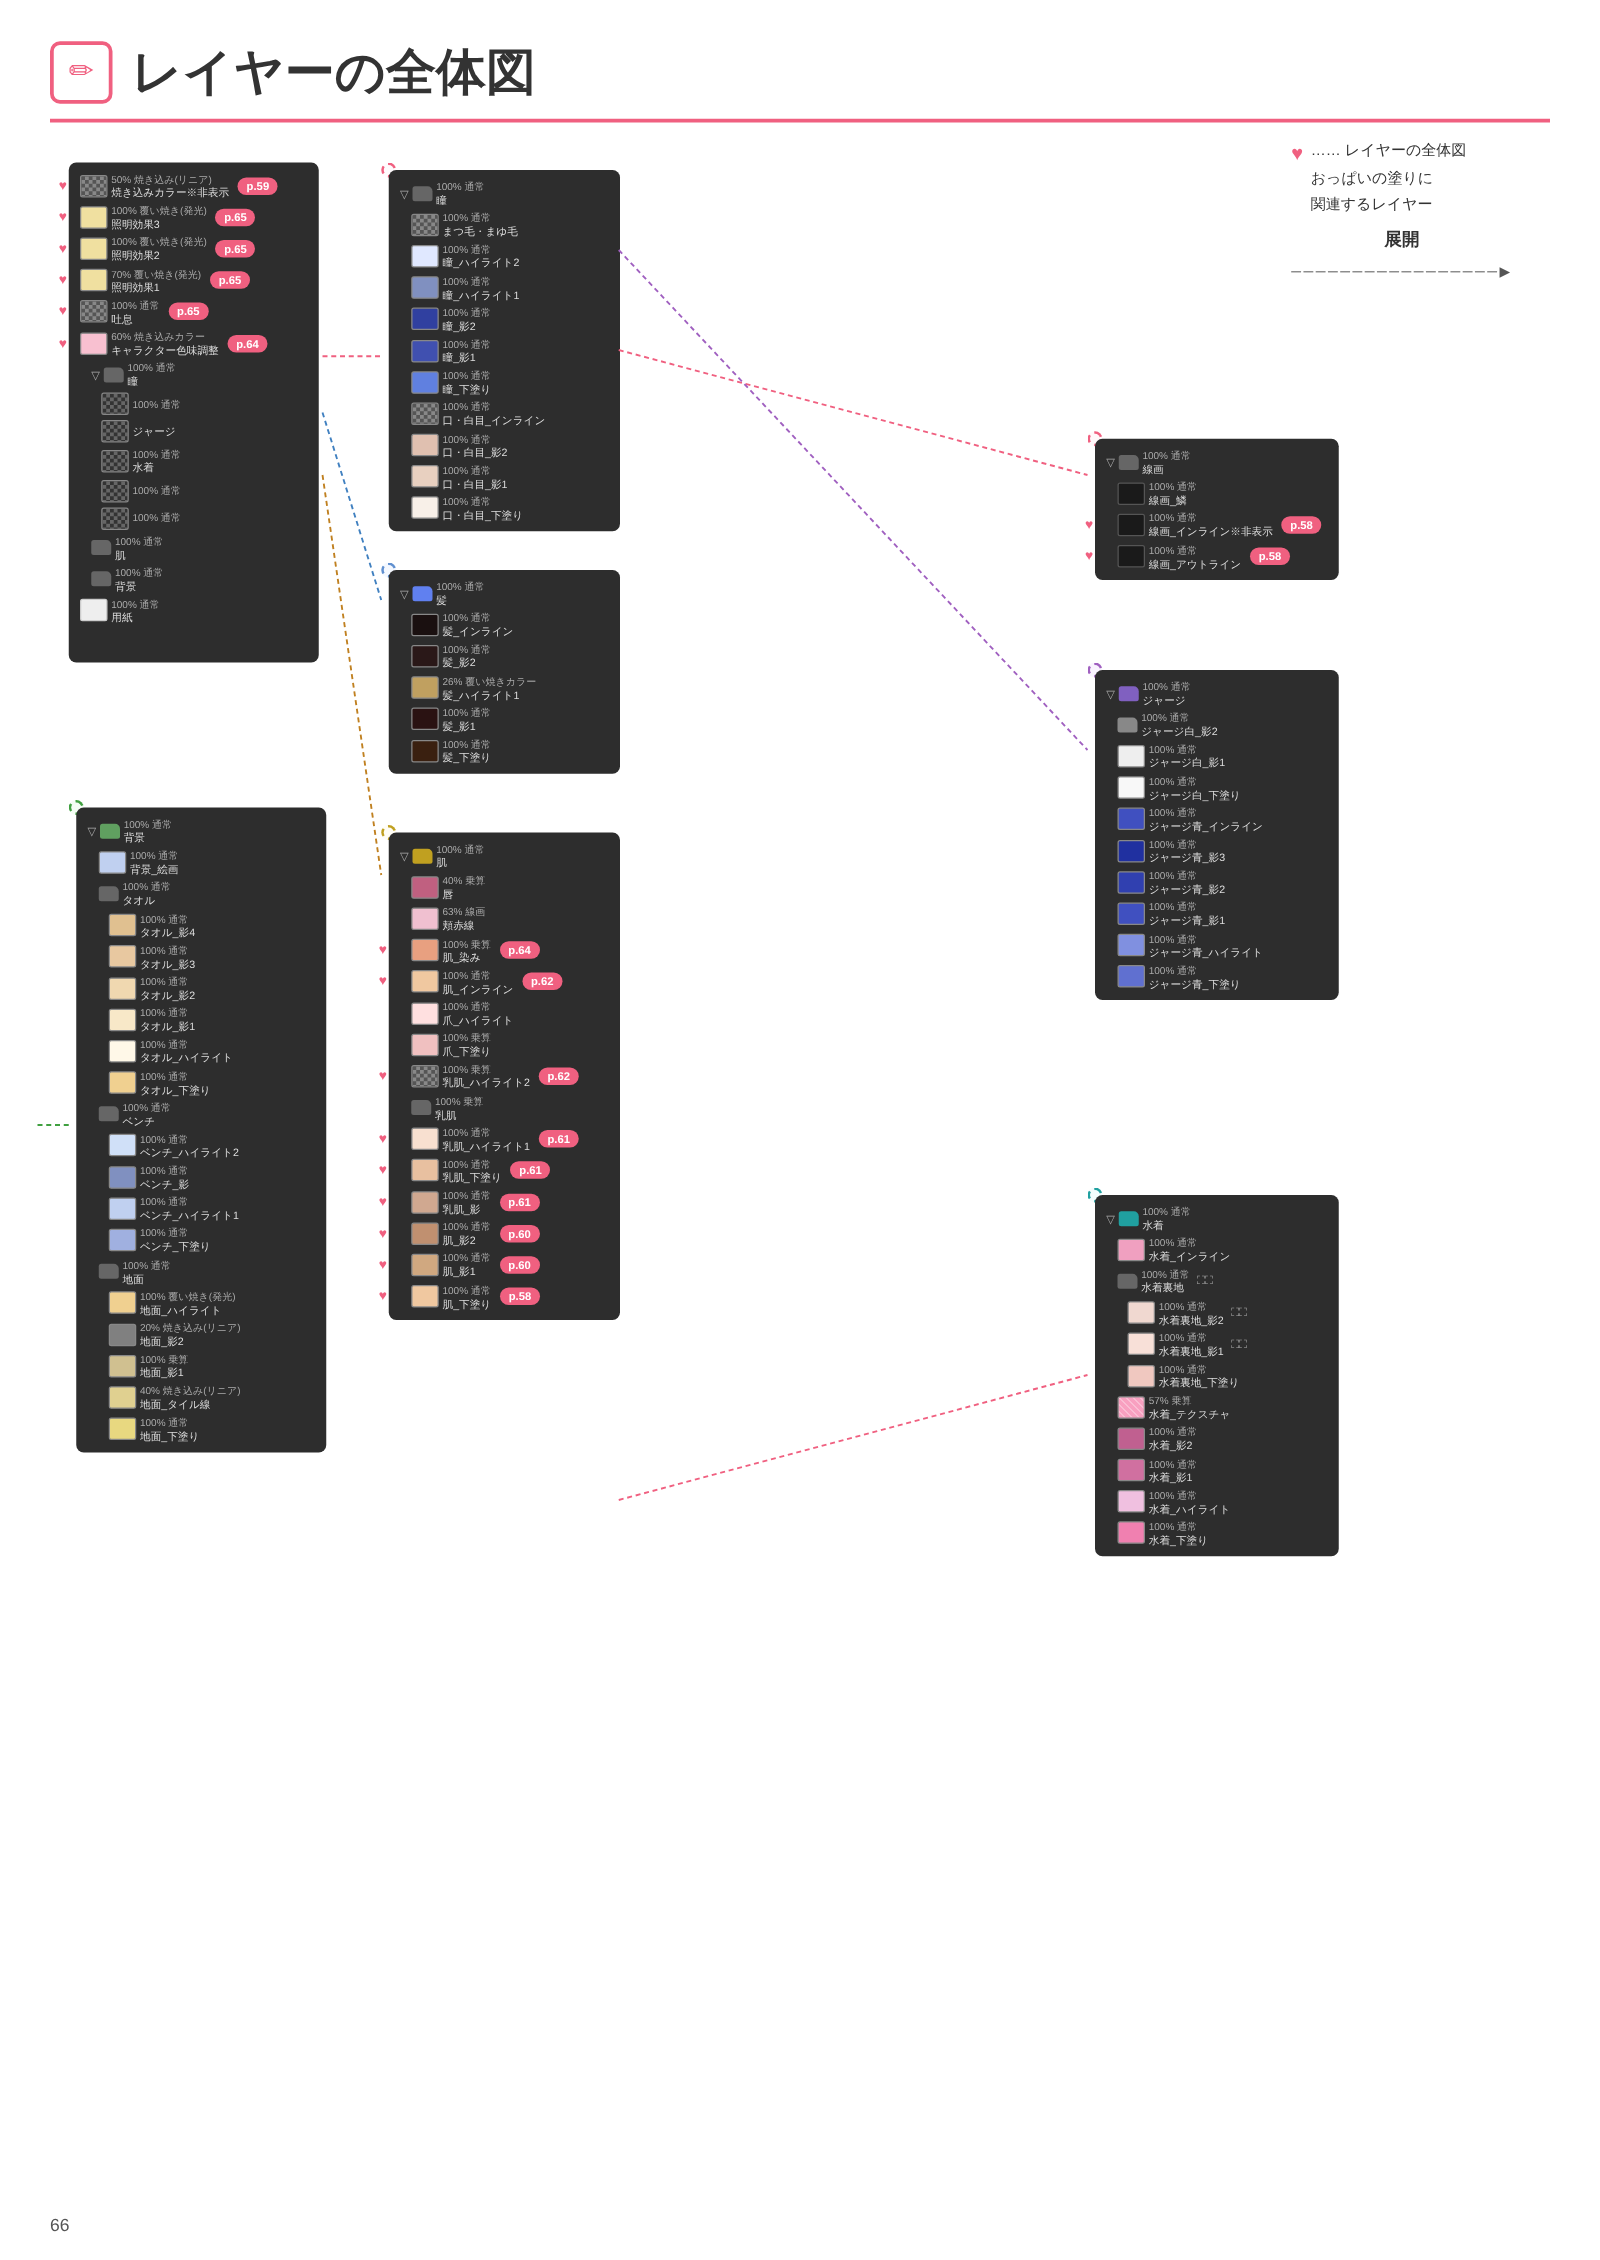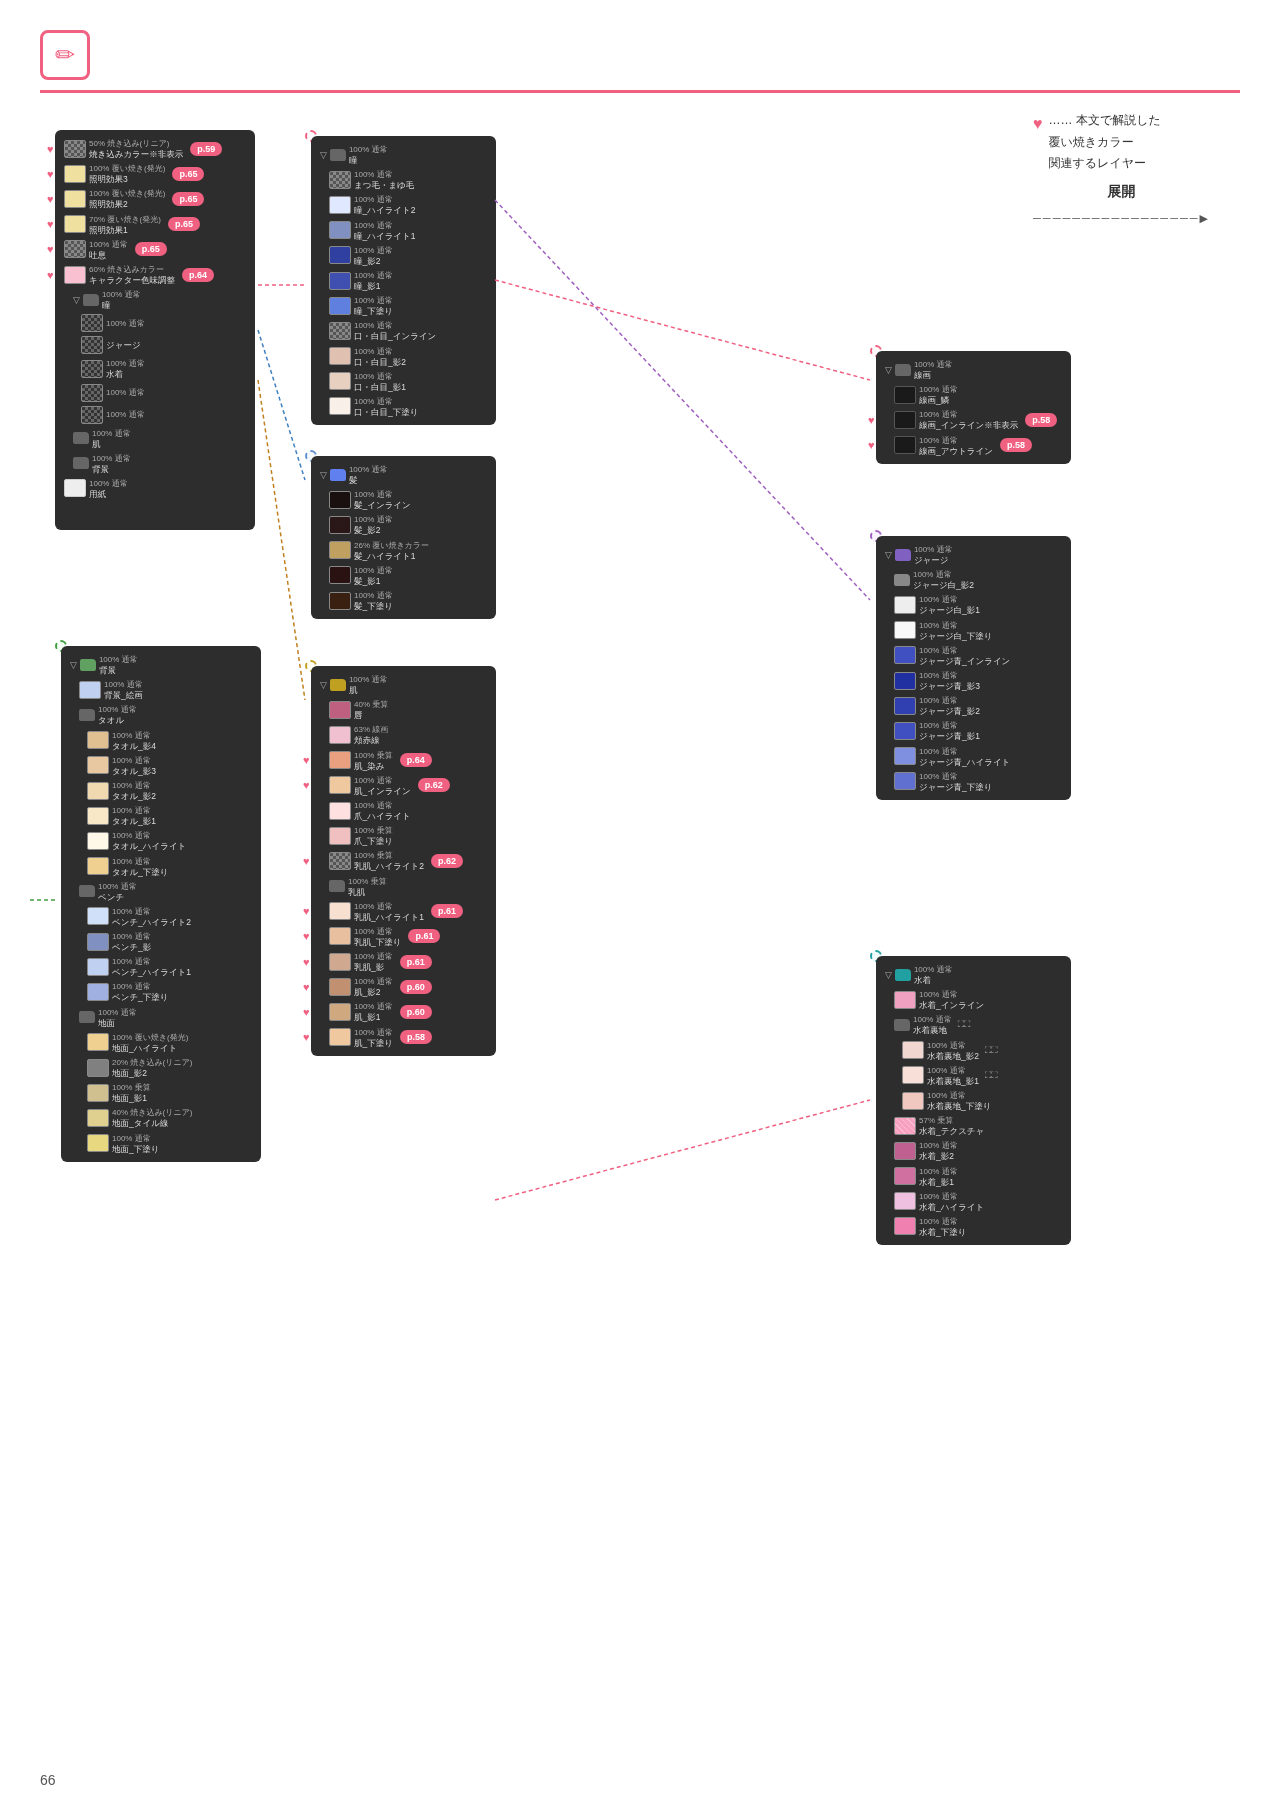--- a/index.html
+++ b/index.html
@@ -148,28 +148,29 @@
   </style>
 </head>
 <body>
 
 <div class="page">
 
   <div class="page-header">
     <div class="header-icon">
       <span>✏</span>
     </div>
+    <h1 class="page-title">レイヤーの全体図</h1>
   </div>
 
   <div class="legend-box" style="top:110px; right:70px; font-size:12px;">
     <div style="display:flex;align-items:flex-start;gap:6px;">
       <span style="color:#f06080;font-size:16px;">♥</span>
       <div>
-        <div>…… 本文で解説した</div>
-        <div>覆い焼きカラー</div>
+        <div>…… レイヤーの全体図</div>
+        <div>おっぱいの塗りに</div>
         <div>関連するレイヤー</div>
       </div>
     </div>
     <div style="margin-top:4px; font-weight:bold; font-size:14px; text-align:center;">展開</div>
     <div style="margin-top:5px; letter-spacing:2px; color:#555; font-size:11px;">─────────────────▶</div>
   </div>
 
   <div style="position:absolute; top:130px; left:55px;">
     <div class="layer-panel" style="width:200px; min-height:400px;">
 

